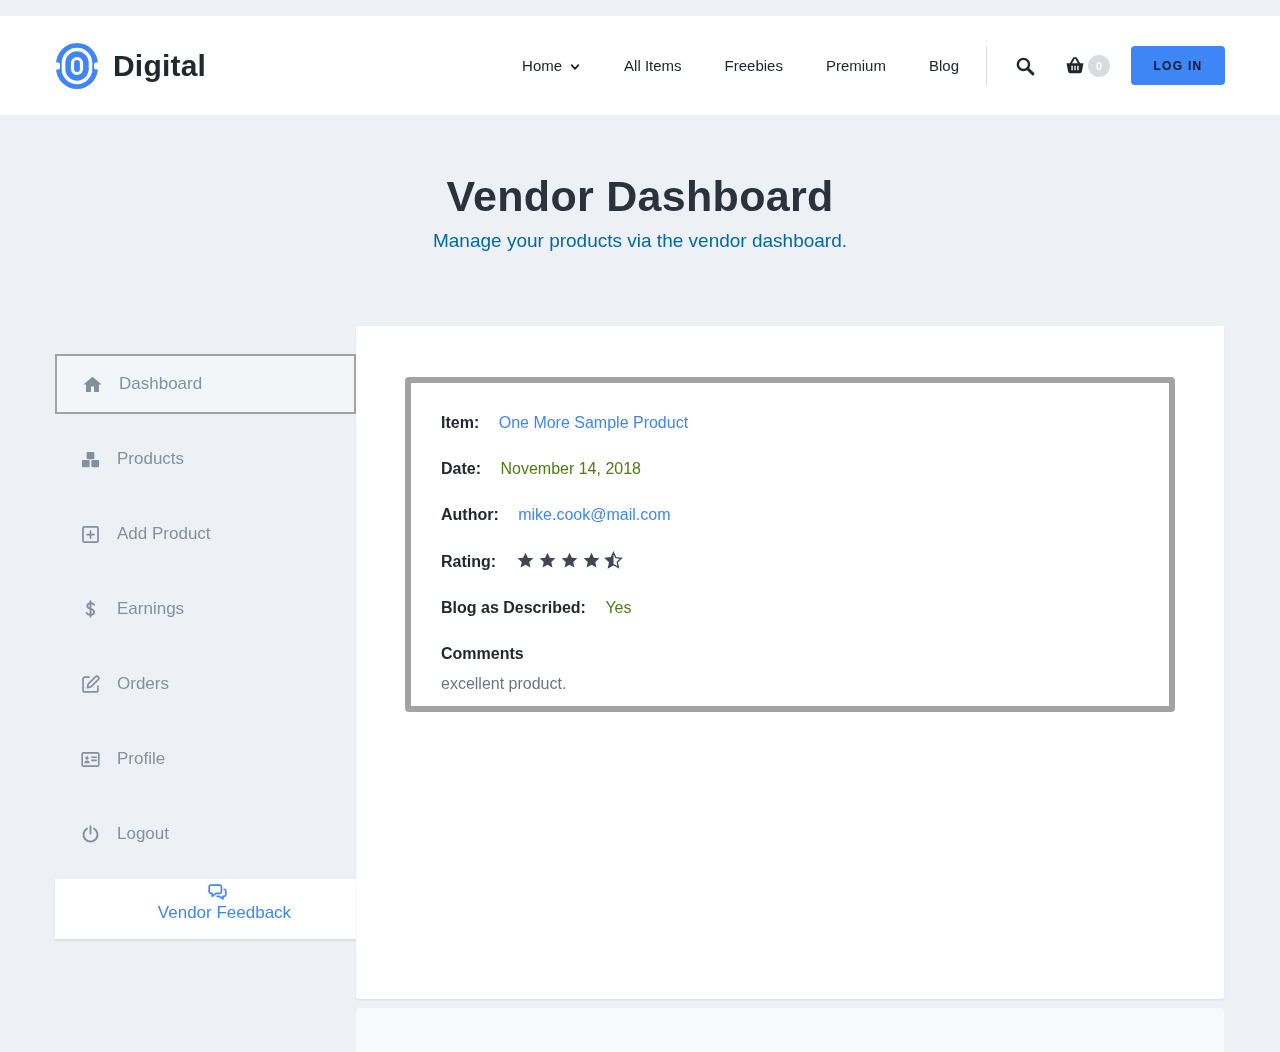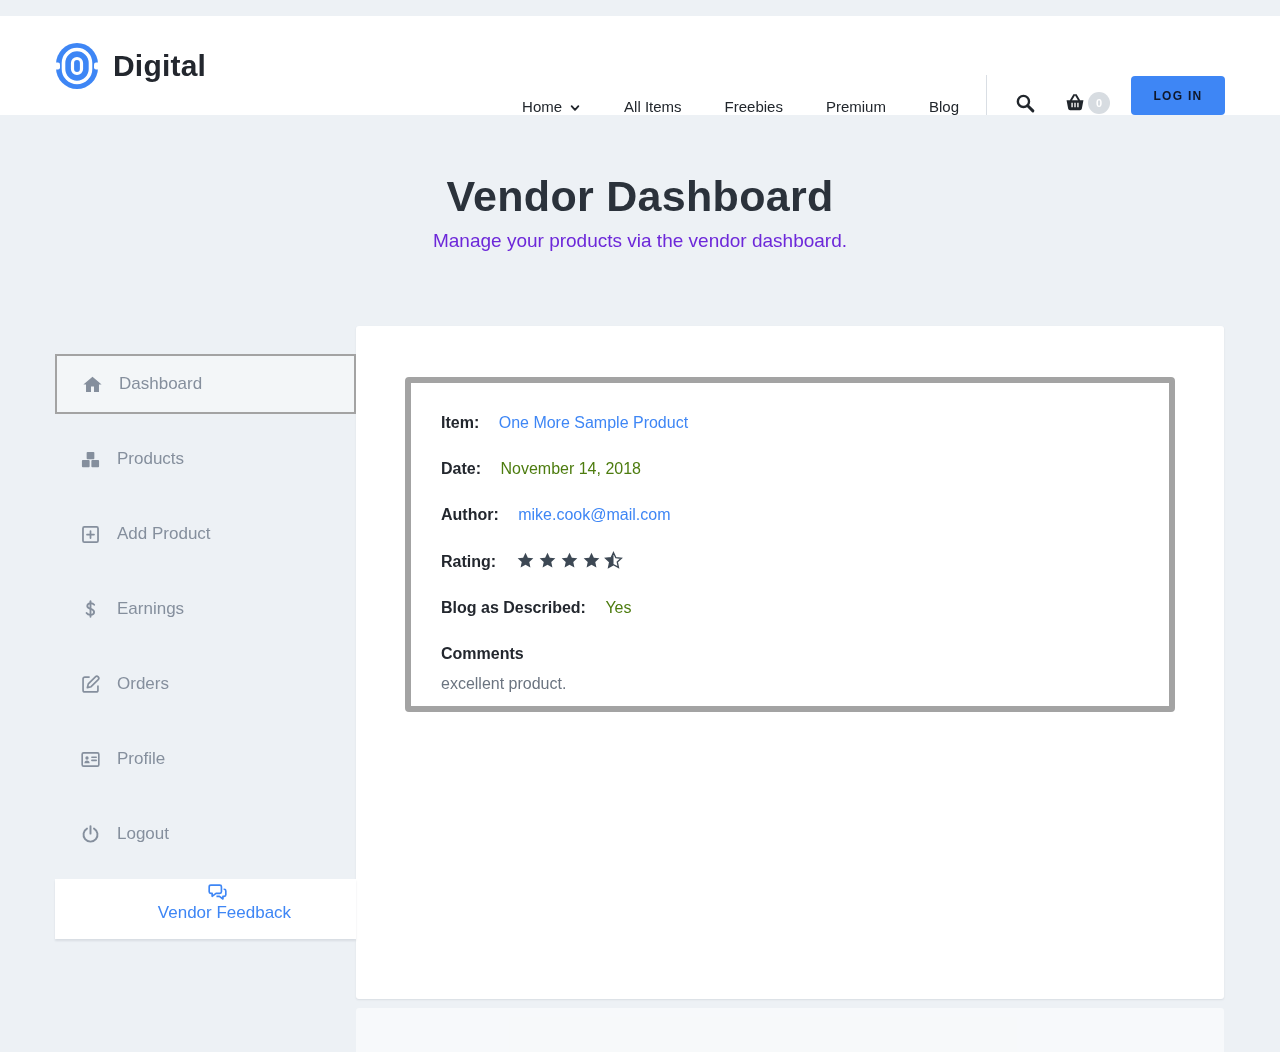--- a/index.html
+++ b/index.html
@@ -19,21 +19,21 @@
   }
   .brand {
     position:absolute; left:55px; top:0; height:99px;
     display:flex; align-items:center; gap:14px; cursor:pointer;
   }
   .brand-logo { width:44px; height:48px; display:block; }
   .brand-name { font-size:30px; font-weight:700; color:#23272e; letter-spacing:.2px; }
 
   .nav-right {
     position:absolute; right:55px; top:0; height:99px;
-    display:flex; align-items:flex-end;
+    display:flex; align-items:center;
   }
   .nav-item {
     display:flex; align-items:center; gap:7px;
     font-size:15px; font-weight:500; color:#21262c;
     margin-left:43px; cursor:pointer; white-space:nowrap;
   }
   .nav-item:first-child { margin-left:0; }
   .caret-icon { width:12px; height:12px; display:block; margin-top:2px; }
   .nav-divider { width:1px; height:40px; background:#d9dee4; margin:0 26px 0 27px; }
   .icon-btn { width:24px; height:24px; display:flex; align-items:center; justify-content:center; cursor:pointer; }
@@ -48,21 +48,21 @@
     margin-left:21px; width:94px; height:39px; border:none; border-radius:4px;
     background:var(--accent); color:#0f172a; font-family:inherit;
     font-size:12px; font-weight:700; letter-spacing:1.3px; cursor:pointer;
   }
 
   
   .hero { position:absolute; left:0; top:99px; width:1280px; text-align:center; }
   .hero-title {
     margin-top:73px; font-size:43px; font-weight:700; color:#2b323b; letter-spacing:.3px;
   }
-  .hero-subtitle { margin-top:9px; font-size:19px; color:#6d28d9; }
+  .hero-subtitle { margin-top:9px; font-size:19px; color:#0369a1; }
 
   
   .sidebar { position:absolute; left:55px; top:354px; width:301px; z-index:10; }
   .side-item {
     height:60px; margin-bottom:15px; display:flex; align-items:center;
     padding-left:23px; color:#858f9d; font-size:17px; cursor:pointer;
   }
   .side-item .side-icon { width:24px; height:24px; display:flex; align-items:center; justify-content:center; }
   .side-item .side-icon svg { width:21px; height:21px; display:block; }
   .side-item .side-label { margin-left:15px; white-space:nowrap; }

